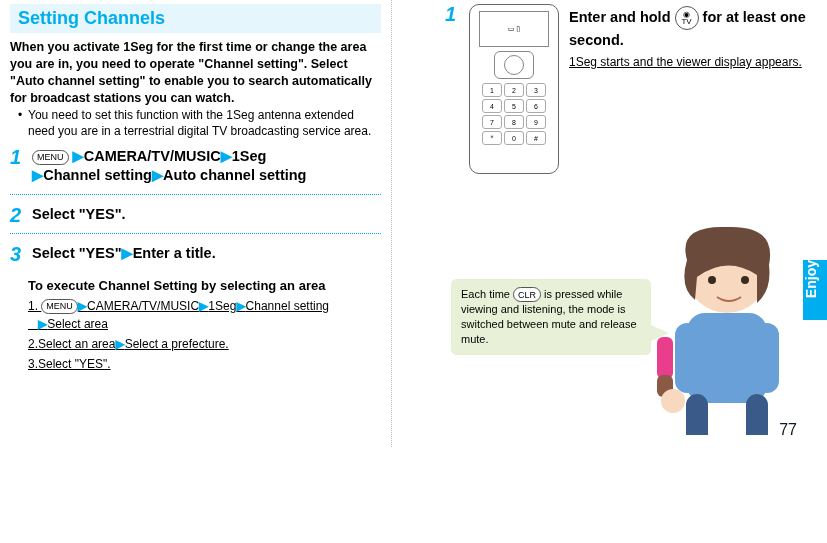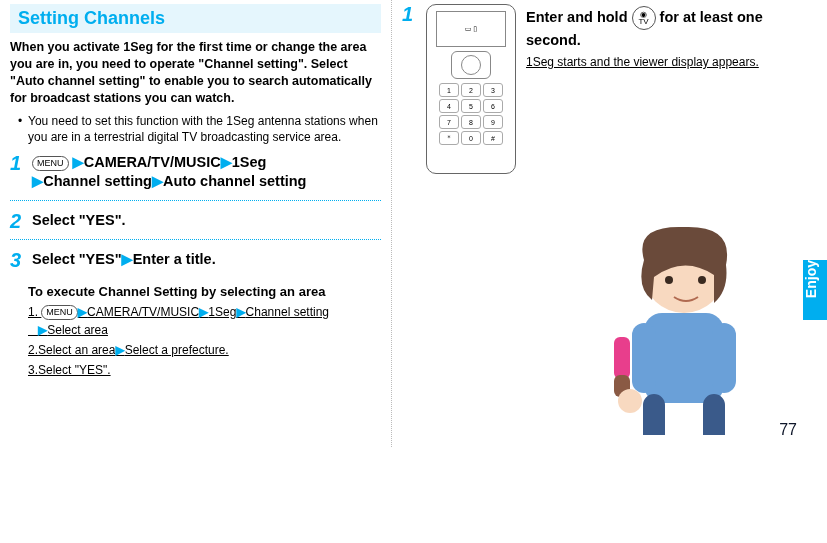--- a/index.html
+++ b/index.html
@@ -10,20 +10,21 @@
     font-family: Arial, Helvetica, sans-serif;
     font-size: 12px;
     background: #fff;
     position: relative;
     color: #000;
   }
   .page {
     display: flex;
     height: 447px;
     position: relative;
+    justify-content: space-between;
   }
   .col {
     padding: 0 10px;
     position: relative;
   }
   .col.left { width: 392px; border-right: 1px dotted #bbb; }
   .col.right { width: 392px; }
   .side-tab {
     position: absolute;
     right: 0; top: 260px;
@@ -45,21 +46,20 @@
     color: #00aeef;
     font-size: 18px;
     font-weight: bold;
     padding: 4px 8px;
     margin: 4px 0 6px 0;
   }
   .intro {
     font-weight: bold;
     font-size: 12.5px;
     line-height: 1.35;
-    margin-bottom: 6px;
   }
   .bullet {
     font-size: 12px;
     line-height: 1.35;
     margin: 0 0 8px 8px;
     padding-left: 10px;
     position: relative;
   }
   .bullet::before {
     content: "•";
@@ -224,21 +224,21 @@
 </head>
 <body>
 
 <div class="page">
 
   <div class="col left">
     <div class="heading-bar">Setting Channels</div>
 
     <div class="intro">When you activate 1Seg for the first time or change the area you are in, you need to operate "Channel setting". Select "Auto channel setting" to enable you to search automatically for broadcast stations you can watch.</div>
 
-    <div class="bullet">You need to set this function with the 1Seg antenna stations when you are in a terrestrial digital TV broadcasting service area.</div>
+    <div class="bullet">You need to set this function with the 1Seg antenna extended need you are in a terrestrial digital TV broadcasting service area.</div>
 
     <div class="step-row">
       <div class="step-num">1</div>
       <div class="step-body">
         <span class="menu-pill">MENU</span>
         <span class="arrow">▶</span><span>CAMERA/TV/MUSIC</span><span class="arrow">▶</span><span>1Seg</span><br>
         <span class="arrow">▶</span><span>Channel setting</span><span class="arrow">▶</span><span>Auto channel setting</span>
       </div>
     </div>
     <div class="dots"></div>
@@ -300,20 +300,23 @@
         <div class="title">
           <span>Enter and hold </span><span class="key-pill big">
               <span>◉</span>
               <span>TV</span>
             </span><span> for at least one second.</span>
         </div>
         <div class="desc">1Seg starts and the viewer display appears.</div>
       </div>
     </div>
 
+    <div class="tip-box">
+      <span>Each time </span><span class="key-pill">CLR</span><span> is pressed while viewing and listening, the mode is switched between mute and release mute.</span>
+    </div>
 
     <svg class="jack-svg" viewBox="0 0 170 230">
       <ellipse cx="110" cy="70" rx="40" ry="38" fill="#f8d9c0"></ellipse>
       <path d="M70 55 Q60 20 110 22 Q160 20 152 60 Q155 85 140 98 L140 70 Q110 50 80 72 L78 95 Q62 82 70 55 Z" fill="#6a4a3a"></path>
       <circle cx="95" cy="75" r="4" fill="#3a2a20"></circle>
       <circle cx="128" cy="75" r="4" fill="#3a2a20"></circle>
       <path d="M100 92 Q112 100 124 92" stroke="#b06a50" stroke-width="2" fill="none"></path>
       <rect x="70" y="108" width="80" height="90" rx="18" fill="#6aa0d8"></rect>
       <rect x="58" y="118" width="24" height="70" rx="12" fill="#6aa0d8"></rect>
       <rect x="138" y="118" width="24" height="70" rx="12" fill="#6aa0d8"></rect>

